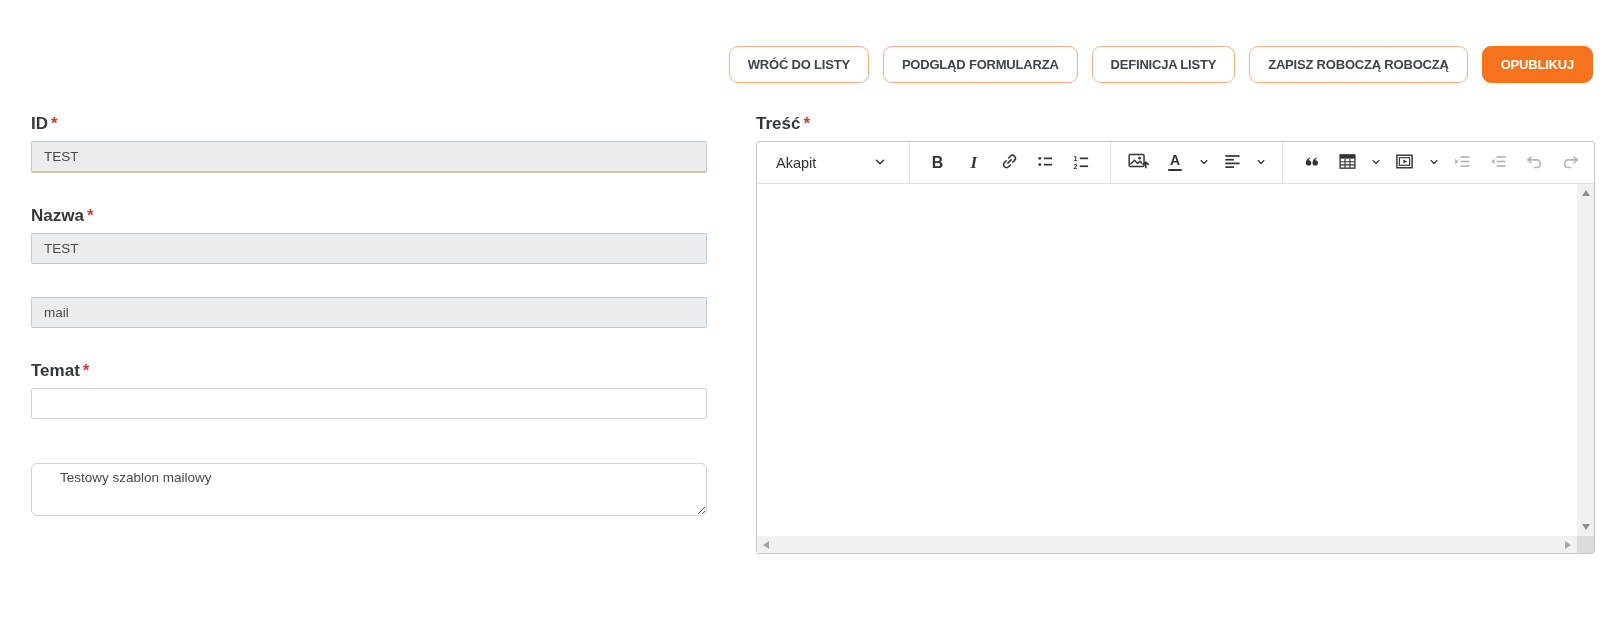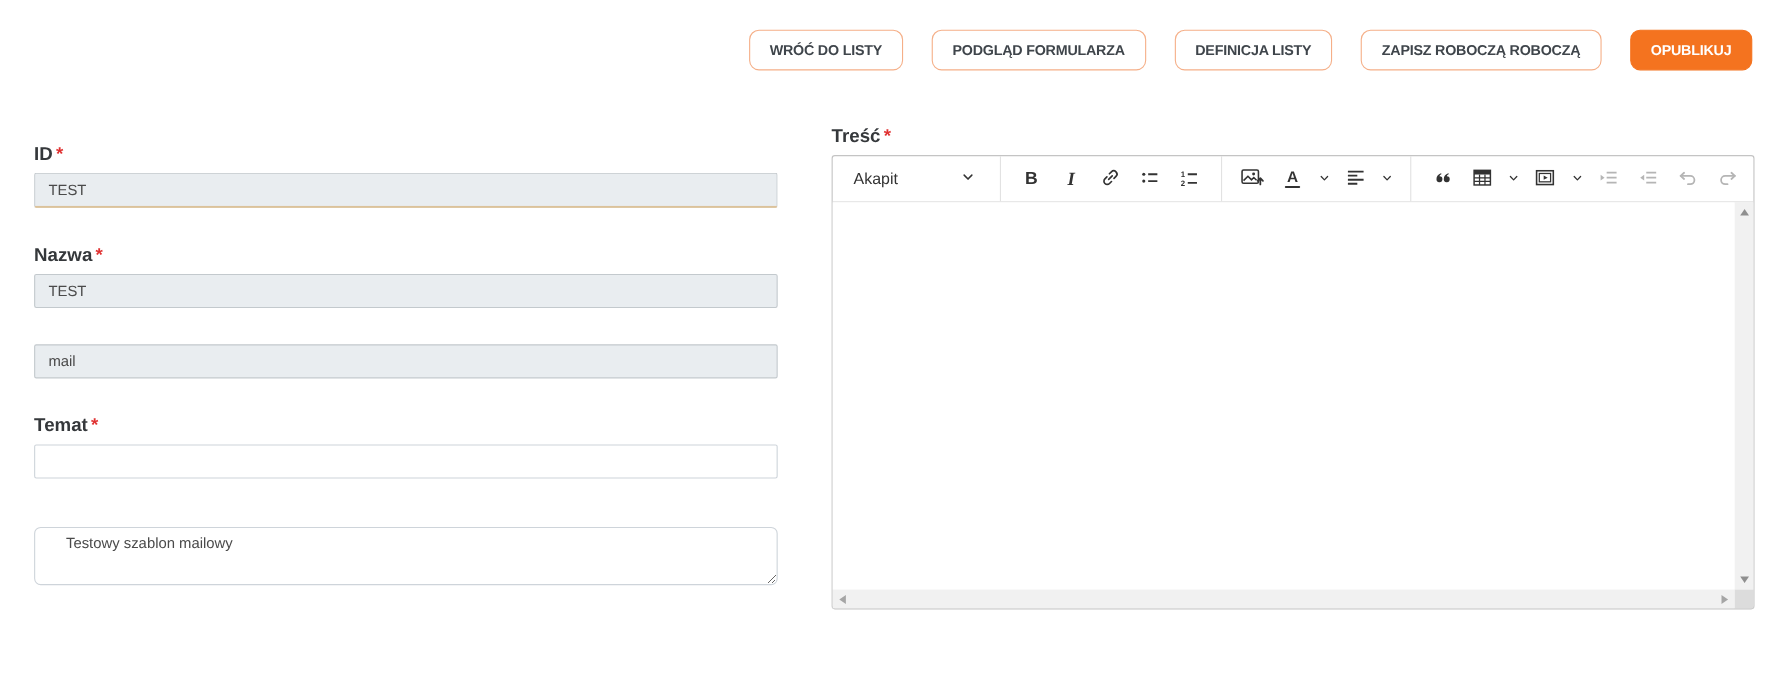--- a/index.html
+++ b/index.html
@@ -1,28 +1,28 @@
 <!DOCTYPE html>
 <html><head>
 <meta charset="utf-8">
 <style>
   * { box-sizing: border-box; margin: 0; padding: 0; }
   html, body { width: 1616px; height: 634px; background: #ffffff; overflow: hidden;
     font-family: "Liberation Sans", sans-serif; }
 
   
-  .header-buttons { position: absolute; top: 27px; right: 23px; display: flex; gap: 26px; }
+  .header-buttons { position: absolute; top: 46px; right: 23px; display: flex; gap: 14px; }
   .btn { height: 37px; border-radius: 9px; padding: 0 18px; font-family: "Liberation Sans", sans-serif;
     font-size: 13px; font-weight: bold; letter-spacing: -0.2px; cursor: pointer;
     display: flex; align-items: center; justify-content: center; white-space: nowrap; }
   .btn-outline { background: #ffffff; border: 1px solid #f5af88; color: #3f454b; }
   .btn-solid { background: #f4731f; border: 1px solid #f4731f; color: #ffffff; }
 
   
-  .left-col { position: absolute; left: 31px; top: 130px; width: 676px; }
+  .left-col { position: absolute; left: 31px; top: 114px; width: 676px; }
   .field { margin-bottom: 33px; }
   .field-temat { margin-bottom: 44px; }
   .field-label { display: block; font-size: 17px; font-weight: bold; color: #35383b; margin-bottom: 7px; }
   .req { color: #e03131; margin-left: 3px; font-weight: bold; }
   .text-input { width: 100%; height: 31px; border: 1px solid #c6ccd1; border-radius: 2px;
     background: #ffffff; padding: 3px 12px; font-size: 13.5px; color: #4a4a4a; outline: none;
     font-family: "Liberation Sans", sans-serif; }
   .input-disabled { background: #e9edf0; border-color: #c3c9cd; }
   .input-id { border-bottom: 2px solid #dbc29b; height: 32px; }
   .input-enabled { border-color: #ced4da; }

